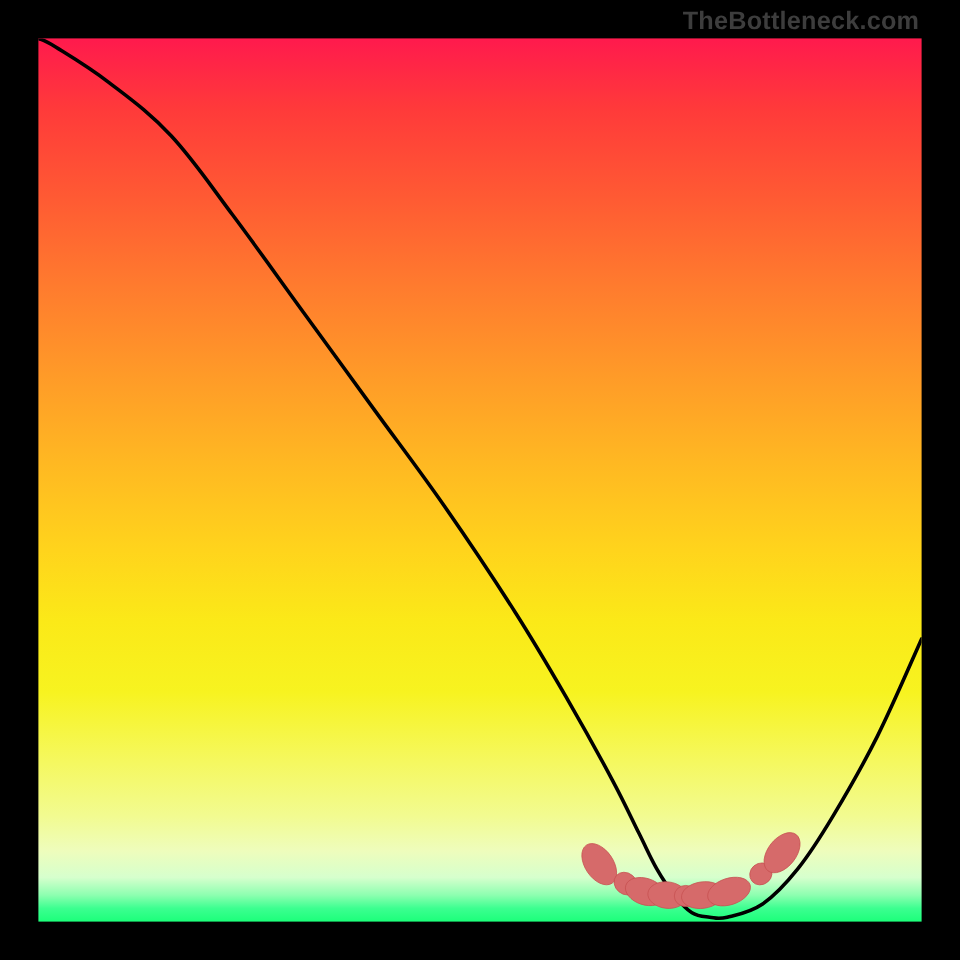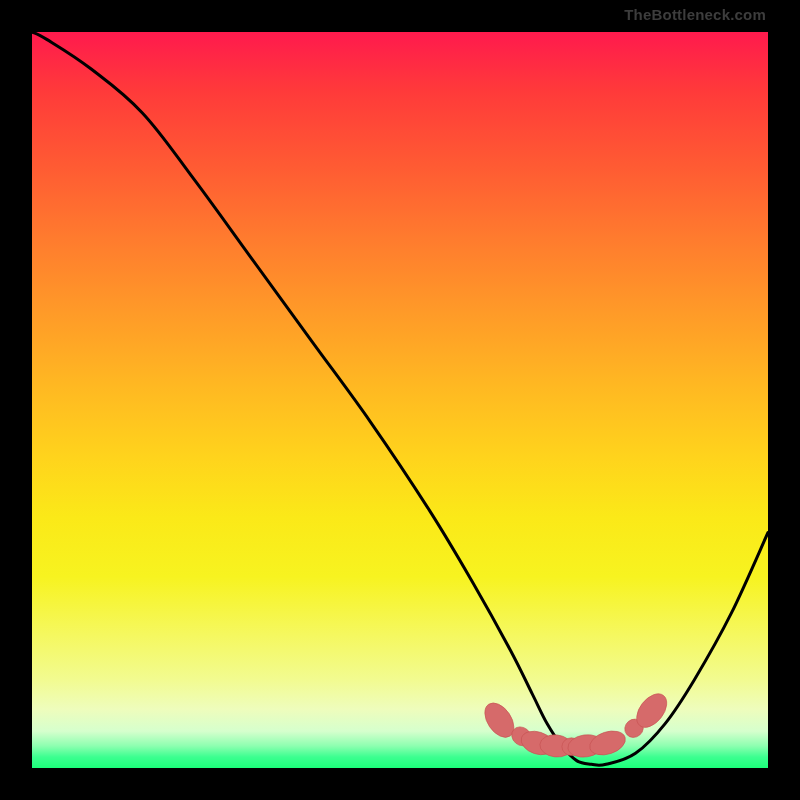--- a/index.html
+++ b/index.html
@@ -40,21 +40,21 @@
       #8dffb0 97%,
       #3cff90 98.5%,
       #1cff7a 100%
     );
   }
   .watermark {
     position: absolute;
     right: 34px;
     top: 6px;
     color: #3d3d3d;
-    font-size: 15px;
+    font-size: 21px;
     font-weight: 600;
     letter-spacing: 0.2px;
     user-select: none;
   }
   svg.curve-layer {
     position: absolute;
     left: 0;
     top: 0;
     width: 736px;
     height: 736px;

